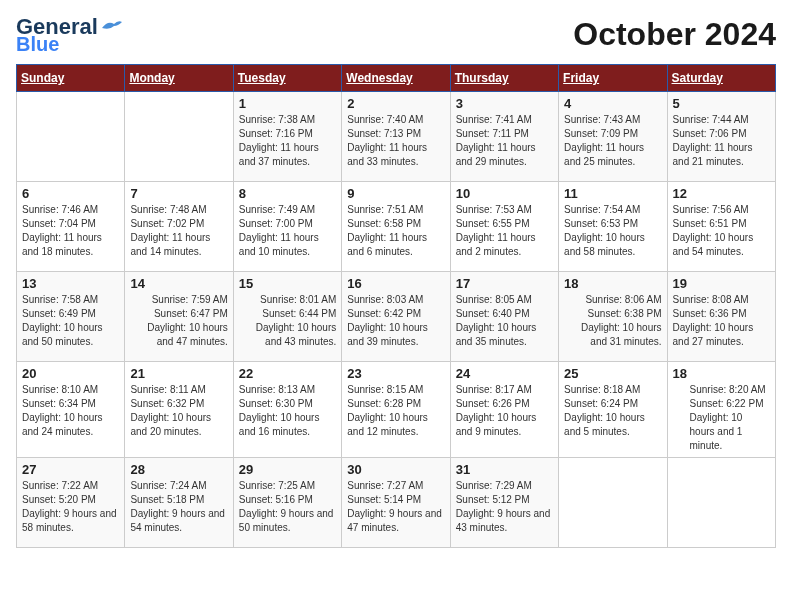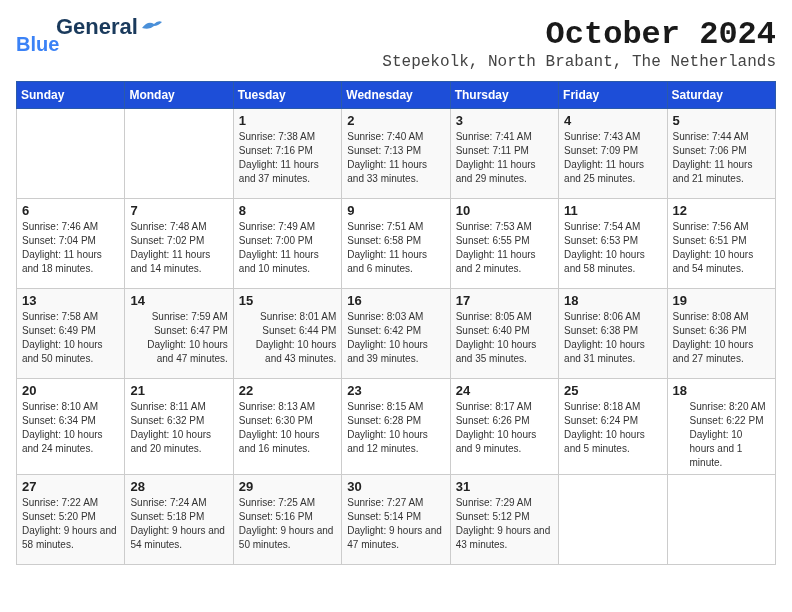--- a/index.html
+++ b/index.html
@@ -22,43 +22,42 @@
       align-items: flex-start;
     }
     .logo-text {
       font-size: 22px;
       font-weight: bold;
       color: #1a3a5c;
       line-height: 1;
     }
     .logo-text span {
       color: #4a90d9;
-      margin-left: 40px;
     }
     .title-block {
-      text-align: right;
-      font-family: Liberation Mono, monospace;
+      text-align: left;
     }
     .month-title {
       font-size: 32px;
       font-weight: bold;
       color: #1a1a1a;
     }
     .location-title {
       font-size: 16px;
       color: #444;
     }
     table {
       width: 100%;
       border-collapse: collapse;
       font-size: 11px;
     }
     thead tr {
-      background-color: #1d4ed8;
+      background-color: #7f1d1d;
       color: #fff;
+      text-decoration: underline;
     }
     thead th {
       padding: 6px 4px;
       text-align: left;
       font-size: 12px;
       font-weight: bold;
       border: 1px solid #2a5aaa;
     }
     tbody tr {
       vertical-align: top;
@@ -100,21 +99,20 @@
         <span style="color:#1a3a5c;">General</span>
       </span>
       <svg width="22" height="18" viewBox="0 0 22 18">
         <path d="M2 10 Q8 2 14 6 Q18 2 22 4 Q18 8 14 8 Q10 12 2 10Z" fill="#4a90d9"></path>
       </svg>
     </div>
     <span class="logo-text" style="color:#3b82f6;font-size:20px;margin-top:-4px;">Blue</span>
   </div>
   <div class="title-block">
     <div class="month-title">October 2024</div>
-    <div class="location-title">Stepekolk, North Brabant, The Netherlands</div>
   </div>
 </div>
 
 <table>
   <thead>
     <tr>
     <th>Sunday</th>
         <th>Monday</th>
         <th>Tuesday</th>
         <th>Wednesday</th>
@@ -228,21 +226,21 @@
 Daylight: 10 hours and 39 minutes.</div>
         </td>
         <td>
           <span class="day-num">17</span>
           <div class="day-info" style="white-space: pre-line;">Sunrise: 8:05 AM
 Sunset: 6:40 PM
 Daylight: 10 hours and 35 minutes.</div>
         </td>
         <td>
           <span class="day-num">18</span>
-          <div class="day-info" style="white-space: pre-line;">Sunrise: 8:06 AM
+          <div class="day-info" style="white-space: pre-line; text-align: right;">Sunrise: 8:06 AM
 Sunset: 6:38 PM
 Daylight: 10 hours and 31 minutes.</div>
         </td>
         <td>
           <span class="day-num">19</span>
           <div class="day-info" style="white-space: pre-line;">Sunrise: 8:08 AM
 Sunset: 6:36 PM
 Daylight: 10 hours and 27 minutes.</div>
         </td>
       </tr>

